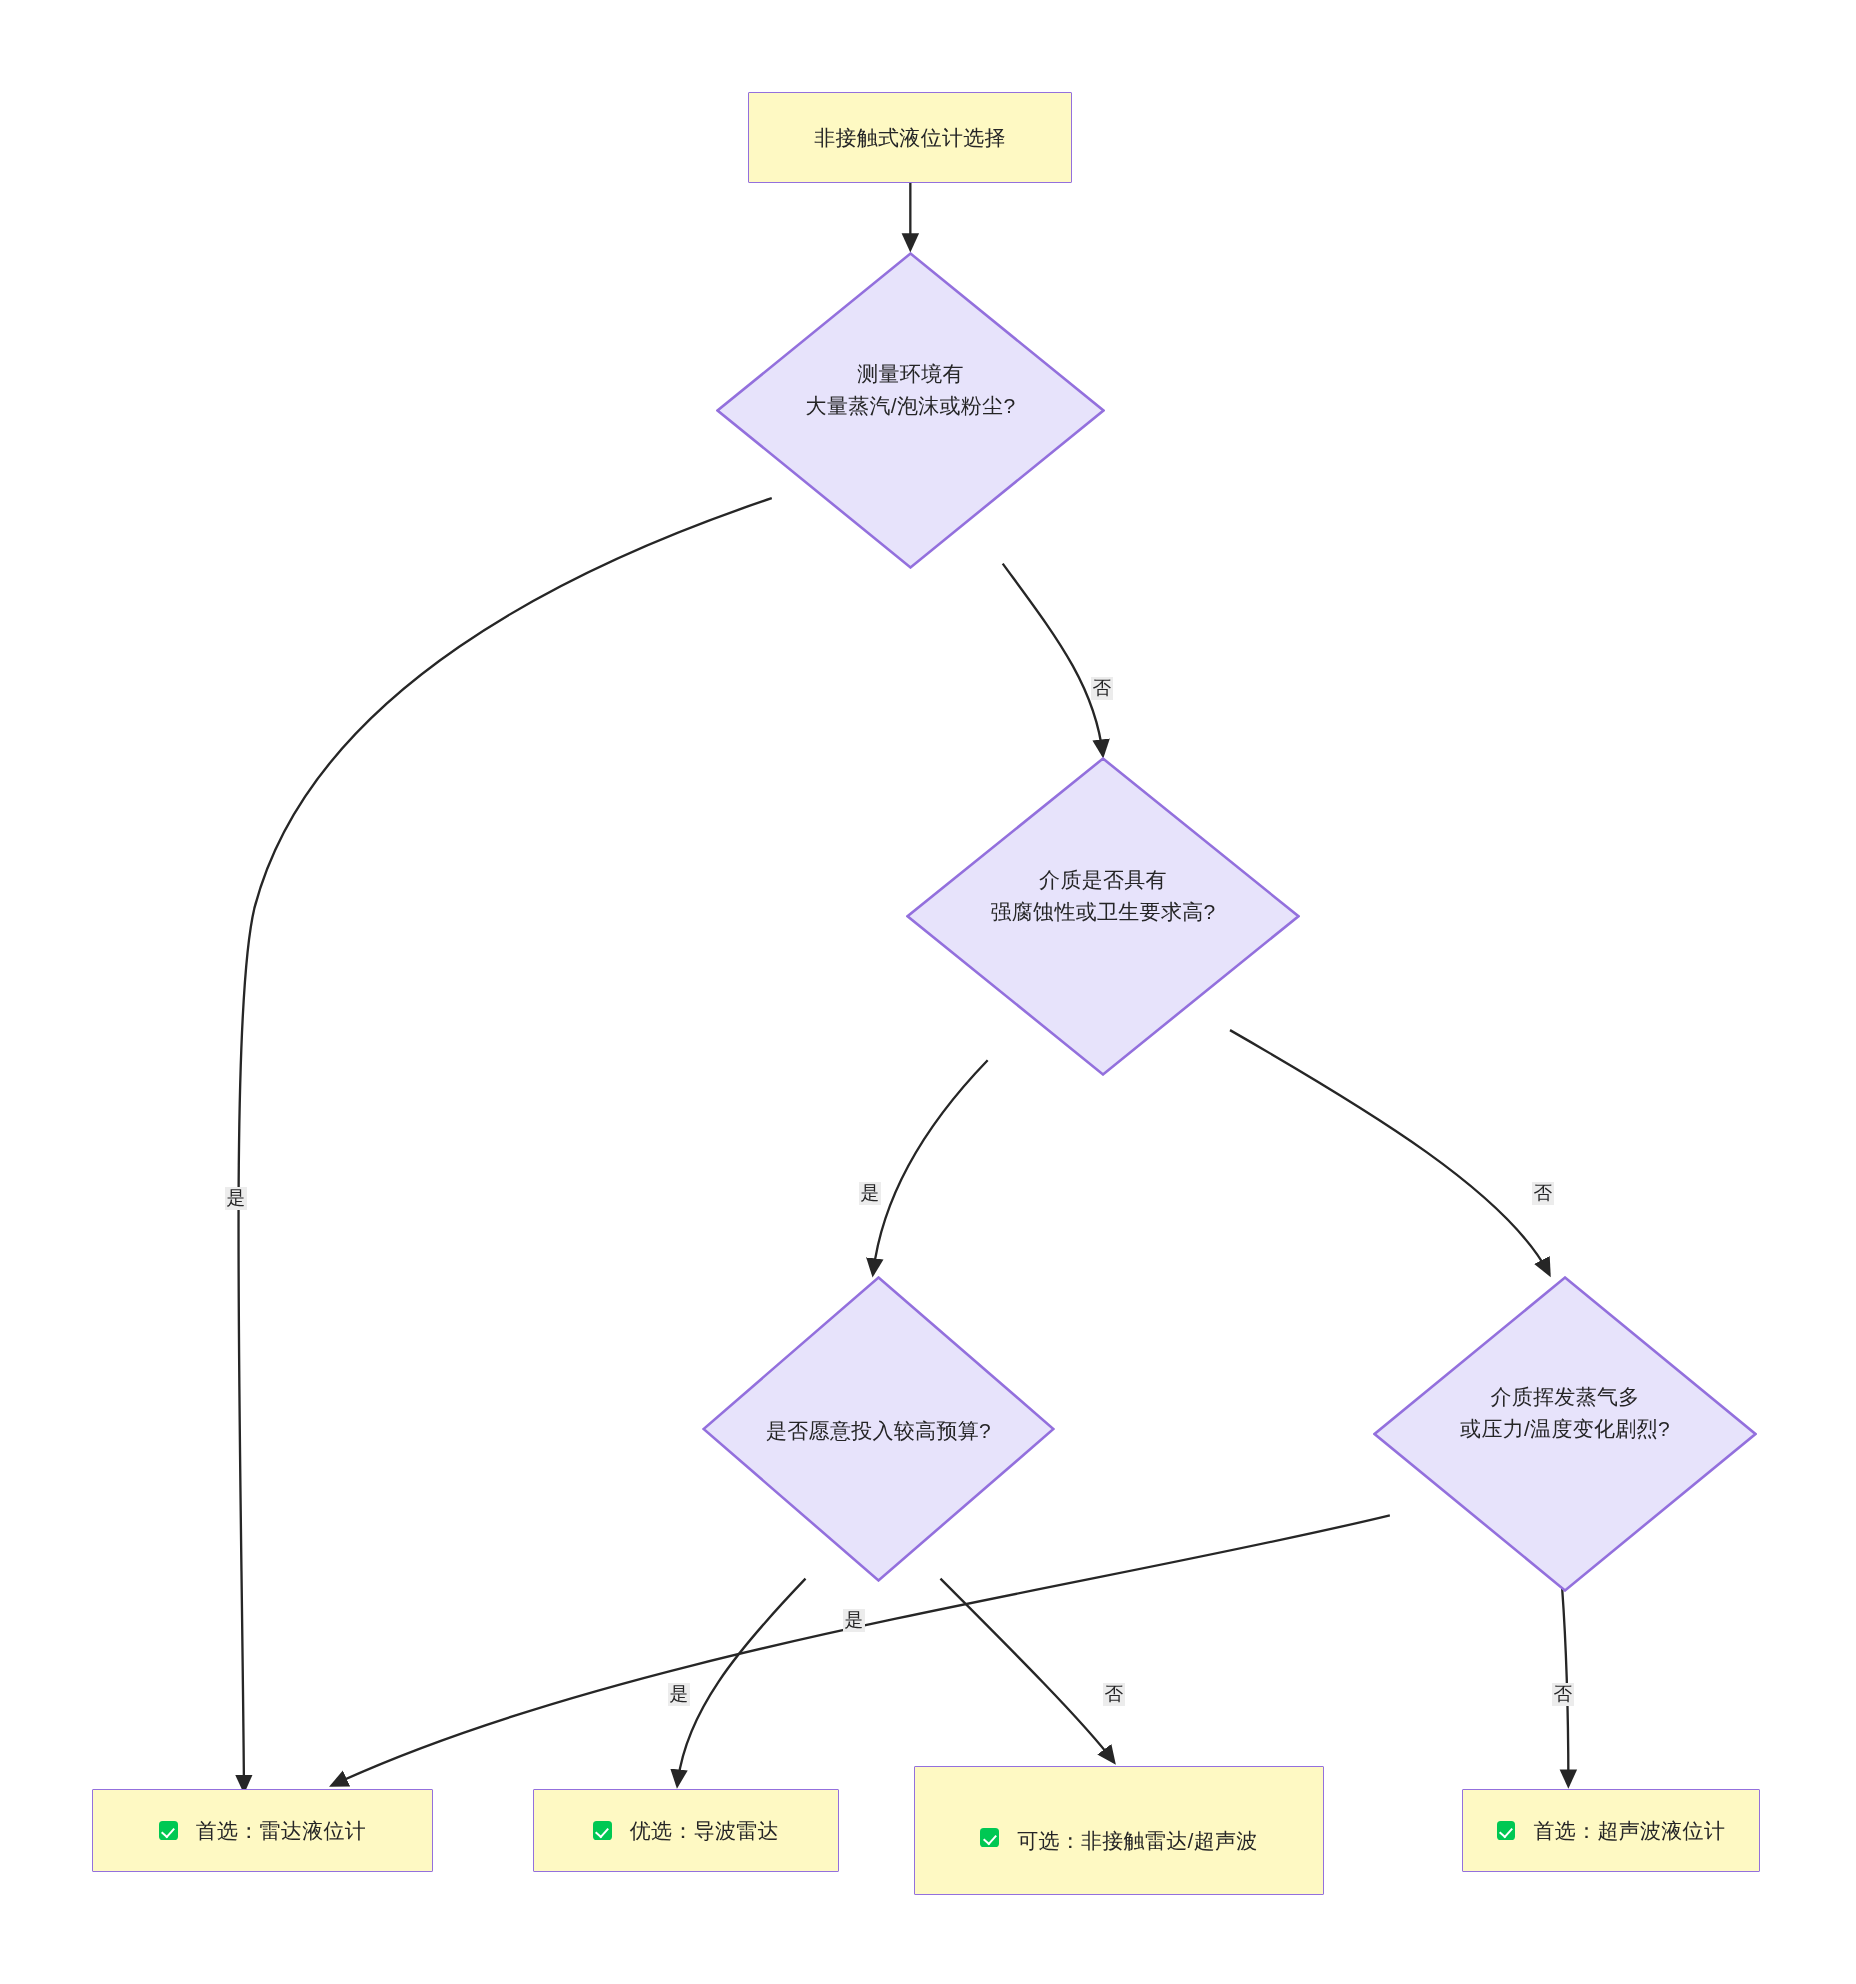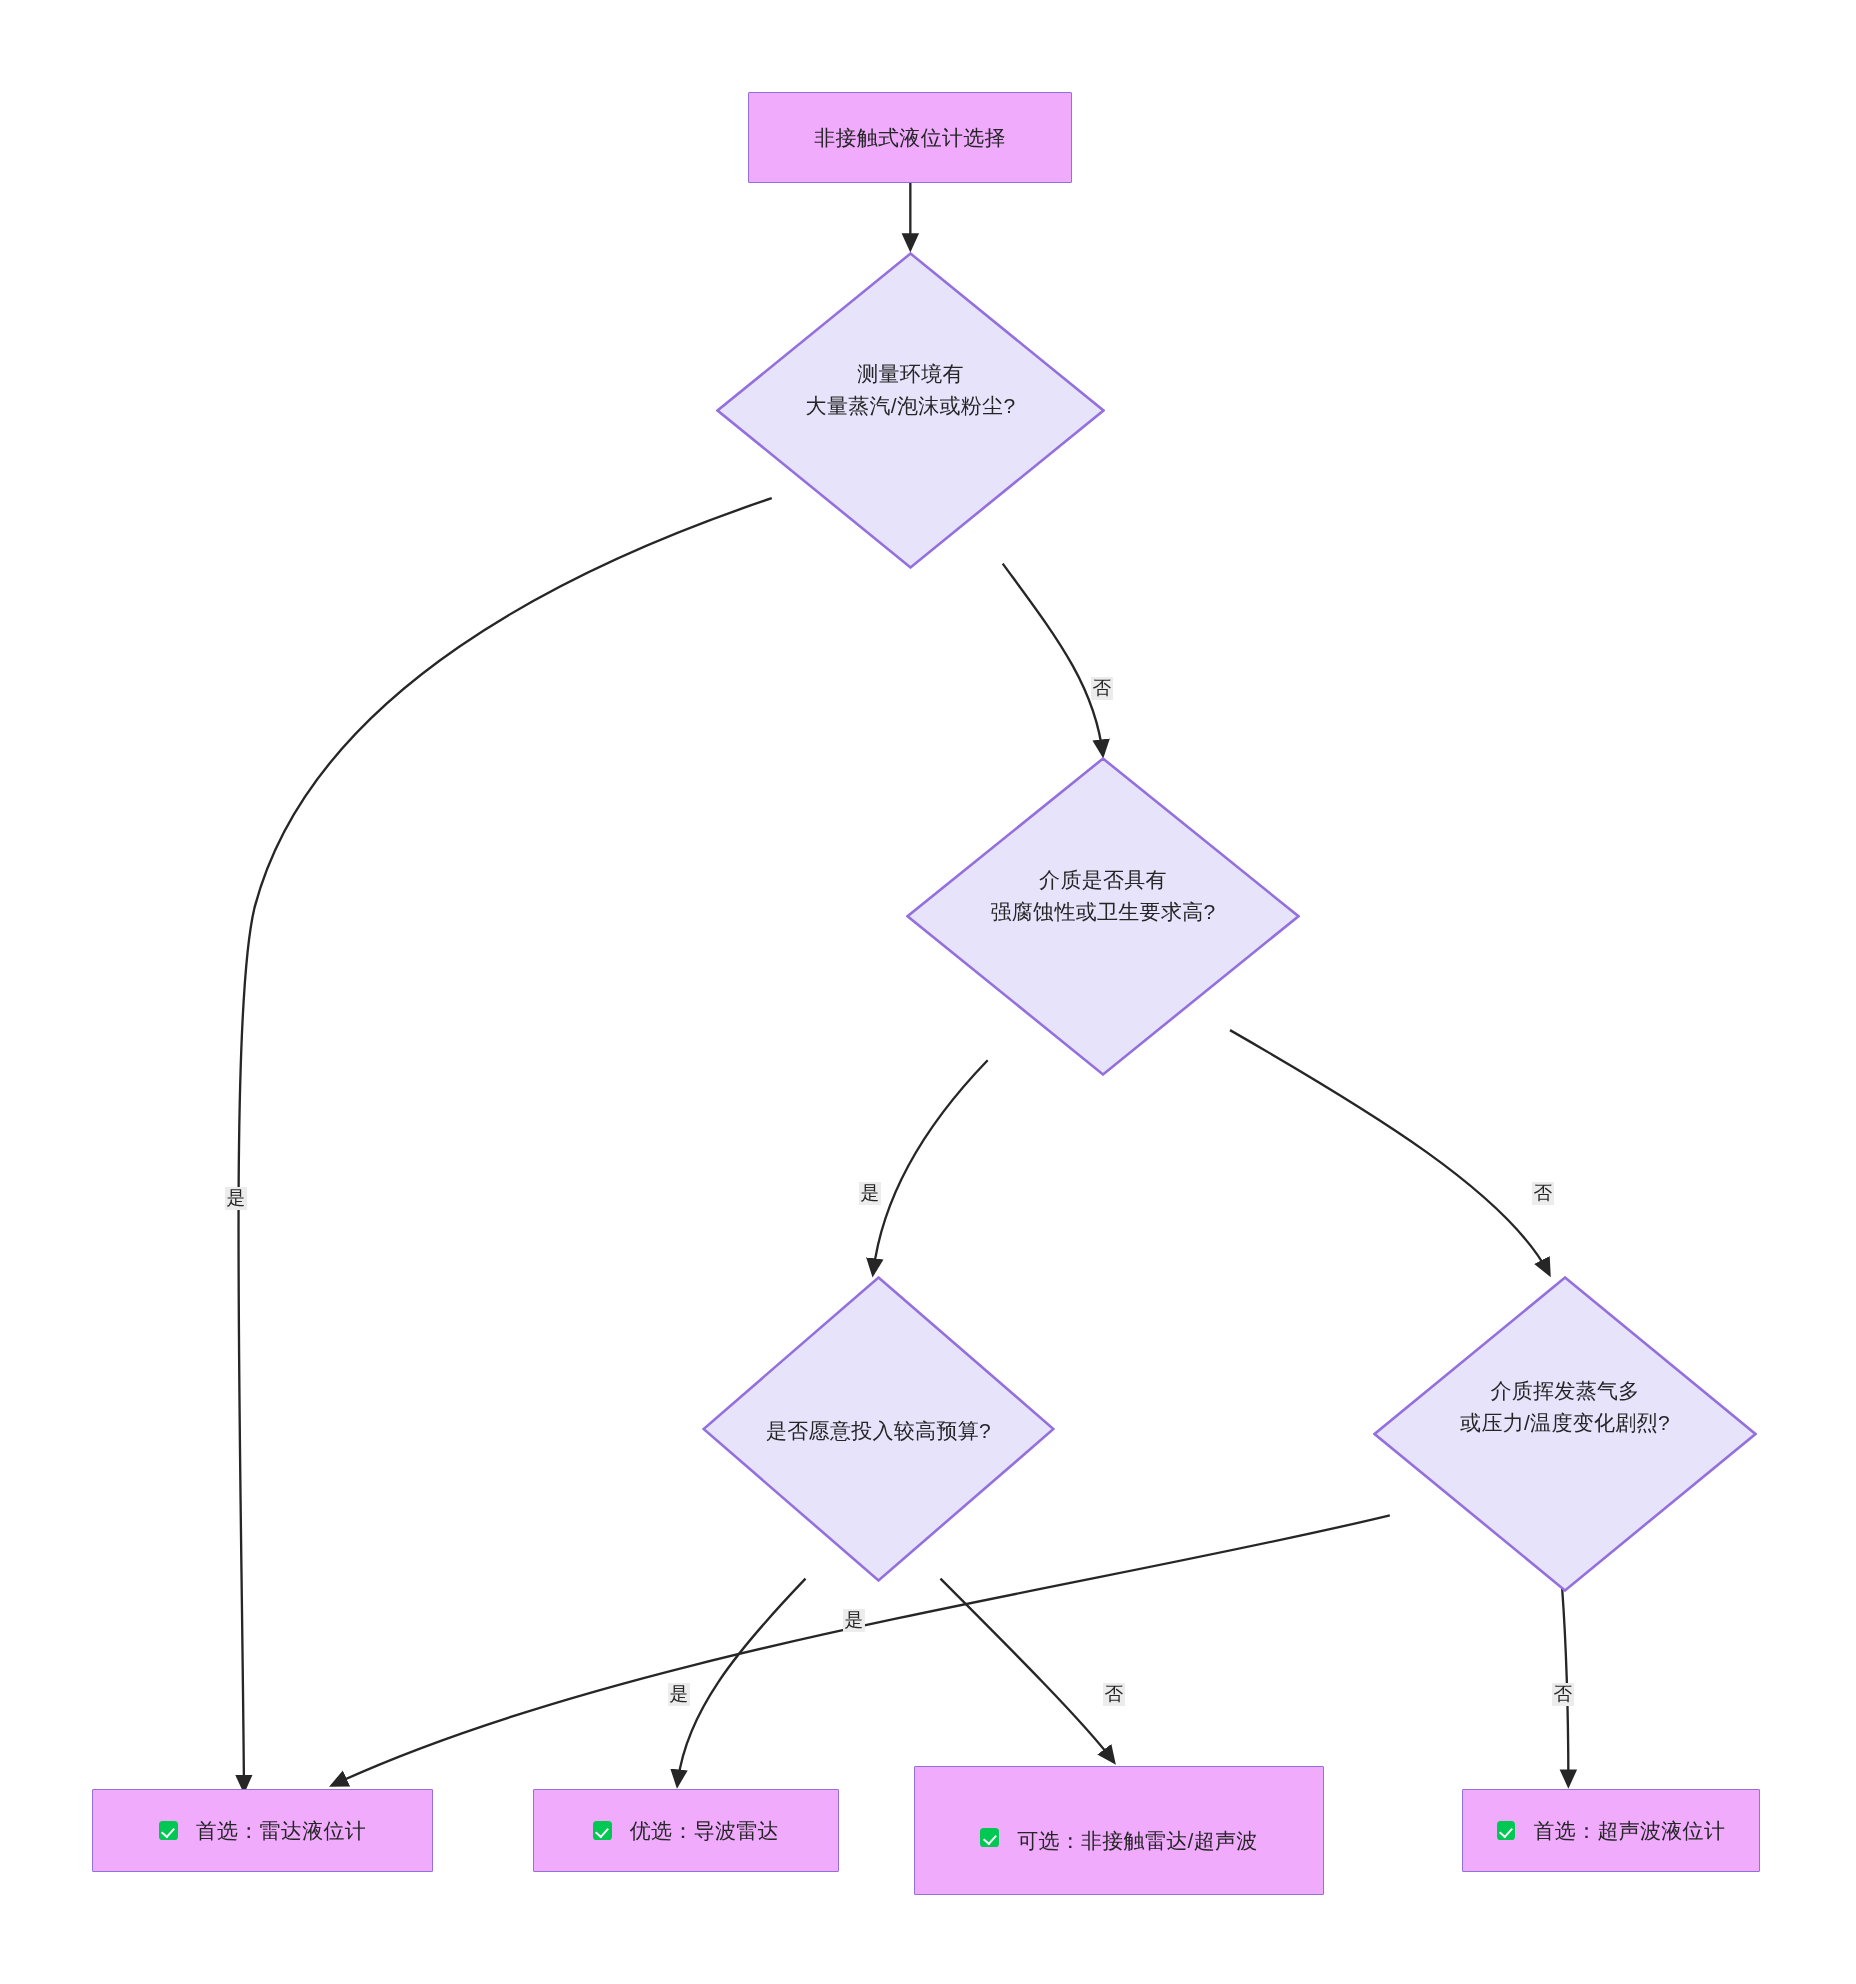--- a/index.html
+++ b/index.html
@@ -24,21 +24,21 @@
   .node {
     position: absolute;
     display: flex;
     align-items: center;
     justify-content: center;
     text-align: center;
     color: #252526;
   }
   
   .rect {
-    background: #f0abfc;
+    background: #fef9c3;
     border: 1.6px solid #9370dd;
     border-radius: 1px;
   }
   .rect .label {
     font-size: 21px;
     line-height: 1.42;
     letter-spacing: 0.3px;
     padding: 0 9.3px;
   }
   
@@ -185,21 +185,21 @@
       <div>是否愿意投入较高预算?</div>
     </div>
   </div>
 
   <div class="diamond-wrap" style="left:1373px; top:1276px; width:384px; height:316px;">
     <div class="diamond-shape">
       <svg viewBox="0 0 740 608" preserveAspectRatio="none" xmlns="http://www.w3.org/2000/svg">
         <polygon points="370,3 737,304 370,605 3,304" fill="#e7e3fb" stroke="#9370dd" stroke-width="5"></polygon>
       </svg>
     </div>
-    <div class="diamond-text" style="top:99px;">
+    <div class="diamond-text" style="top:105px;">
       <div>介质挥发蒸气多</div>
       <div>或压力/温度变化剧烈?</div>
     </div>
   </div>
 
   <div class="node rect" style="left:92px; top:1789px; width:341px; height:83px;">
     <div class="res-inner">
       <span class="check-icon"></span>
       <span class="res-text">首选：雷达液位计</span>
     </div>

